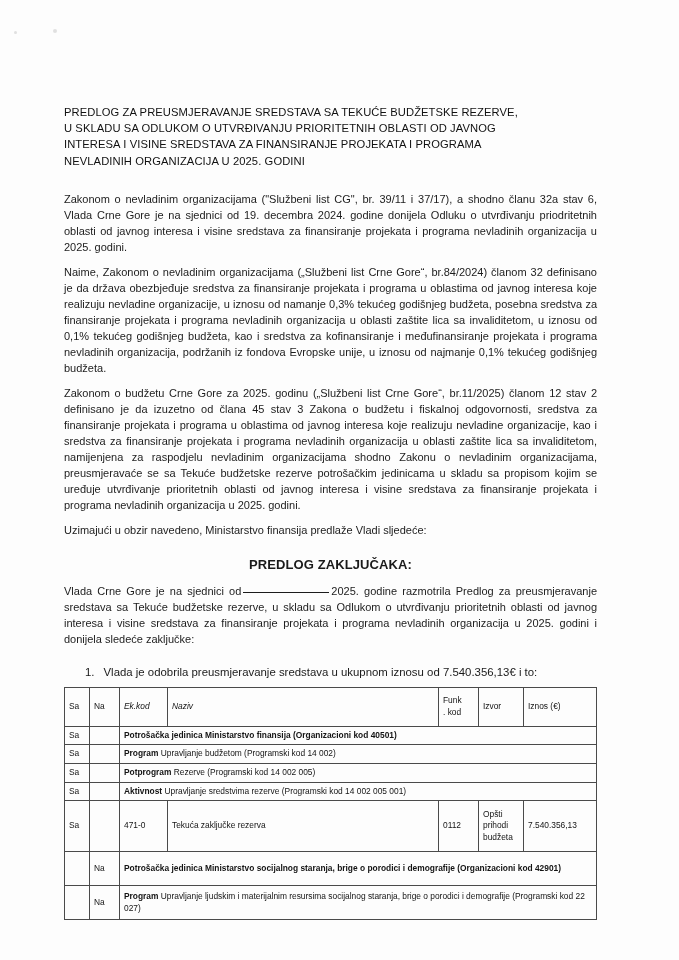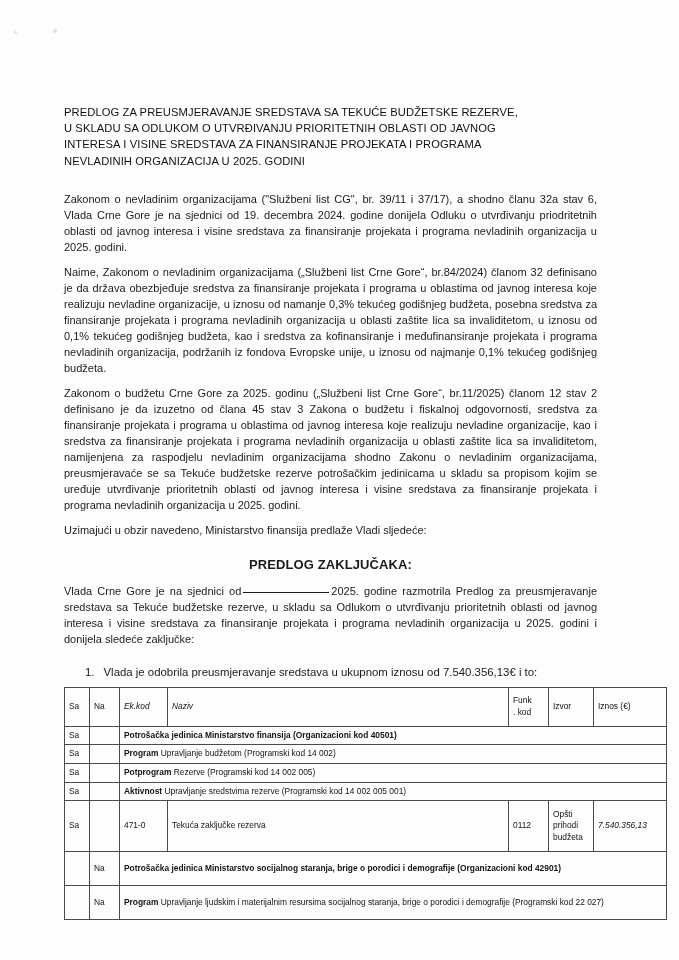--- a/index.html
+++ b/index.html
@@ -81,21 +81,21 @@
     line-height: 16px;
     display: flex;
     gap: 9px;
     padding-left: 21px;
   }
   .item-1 .num { flex: 0 0 auto; }
   .item-1 .txt { flex: 1 1 auto; }
 
   table.budget {
     border-collapse: collapse;
-    width: 603px;
+    width: 533px;
     table-layout: fixed;
     font-size: 8.4px;
     color: #141414;
   }
   table.budget td, table.budget th {
     border: 1px solid #4a4a4a;
     padding: 3px 4px;
     vertical-align: middle;
     font-weight: normal;
     text-align: left;
@@ -111,21 +111,21 @@
   .c-iznos{ width: 73px; }
 
   td.h-ek, td.h-naziv { vertical-align: middle; font-style: italic; }
   td.h-funk { text-align: right; vertical-align: top; padding-top: 2px; margin-left: 12px; }
   td.h-izvor, td.h-iznos { text-align: center; }
   td.h-sa, td.h-na { vertical-align: top; padding-top: 2px; }
   td.naziv-span b { font-weight: bold; }
   td.ek-val { text-align: center; margin-left: 20px; }
   td.funk-val { text-align: center; }
   td.izvor-val { text-align: center; line-height: 11.2px; }
-  td.iznos-val { text-align: center; font-style: italic; }
+  td.iznos-val { text-align: center; }
   td.naziv-plain { text-align: center; }
   .row-tall td { height: 44px; }
   .row-two td { height: 27px; }
   td.sa-cell, td.na-cell { font-size: 8.4px; }
 </style>
 </head>
 <body>
 
 <div class="page">
 

